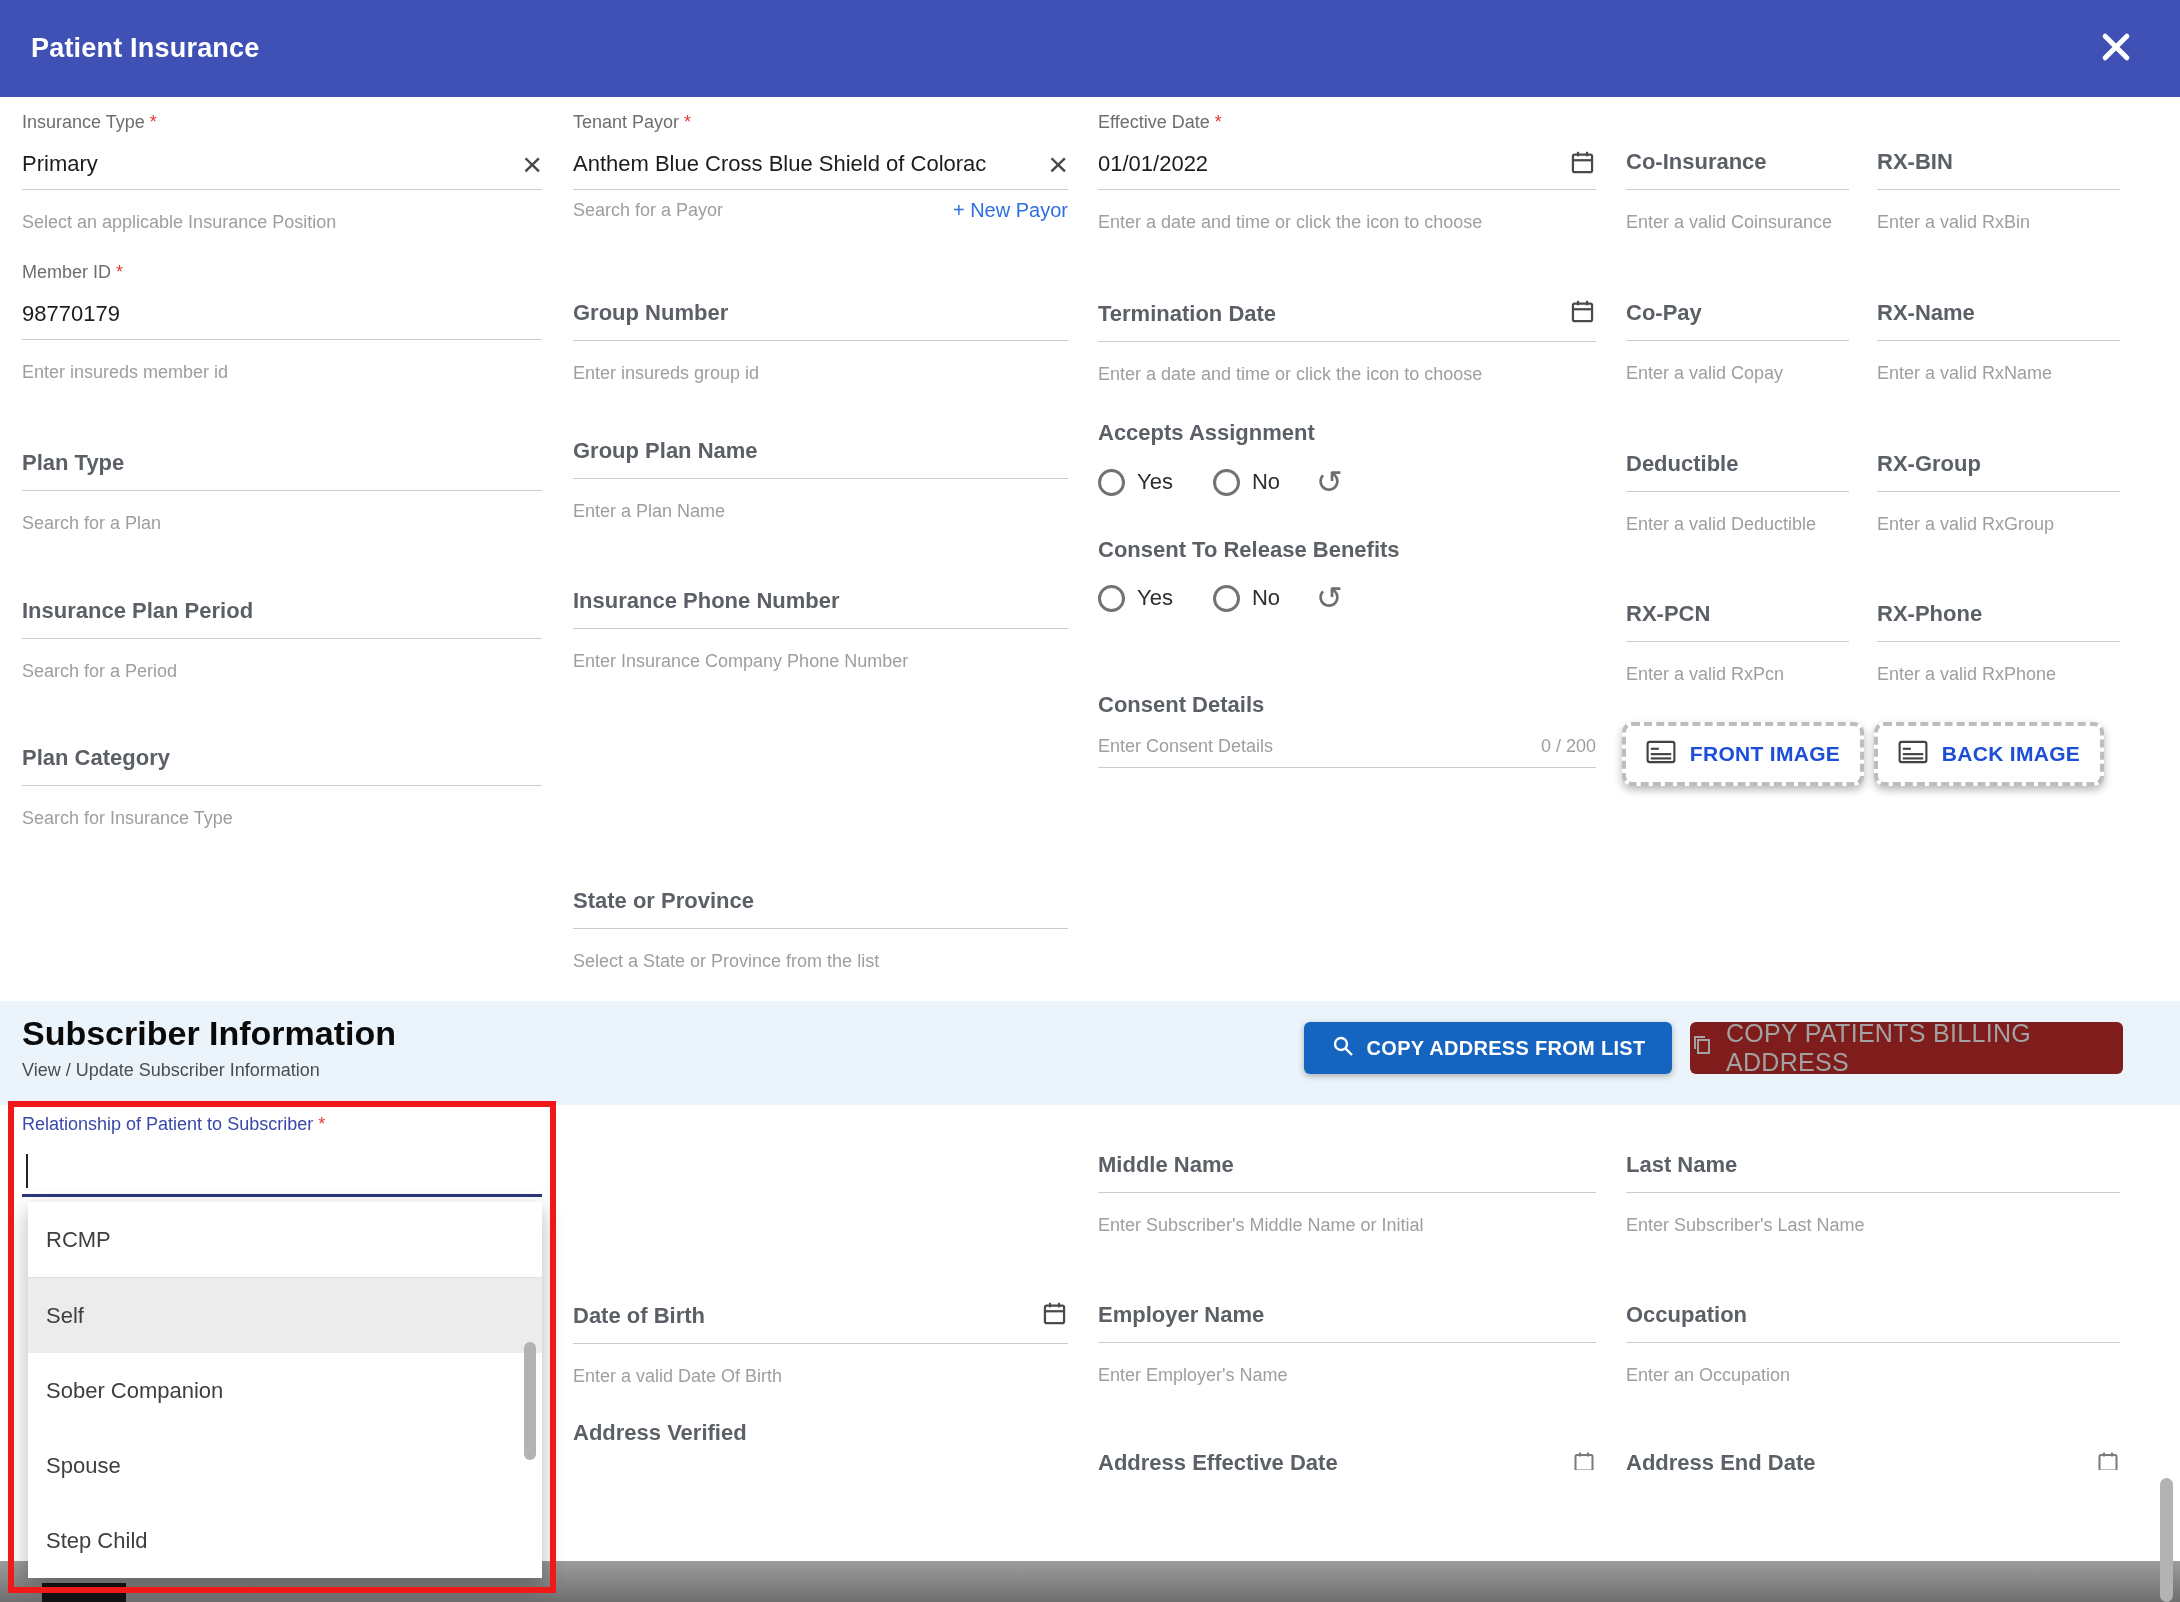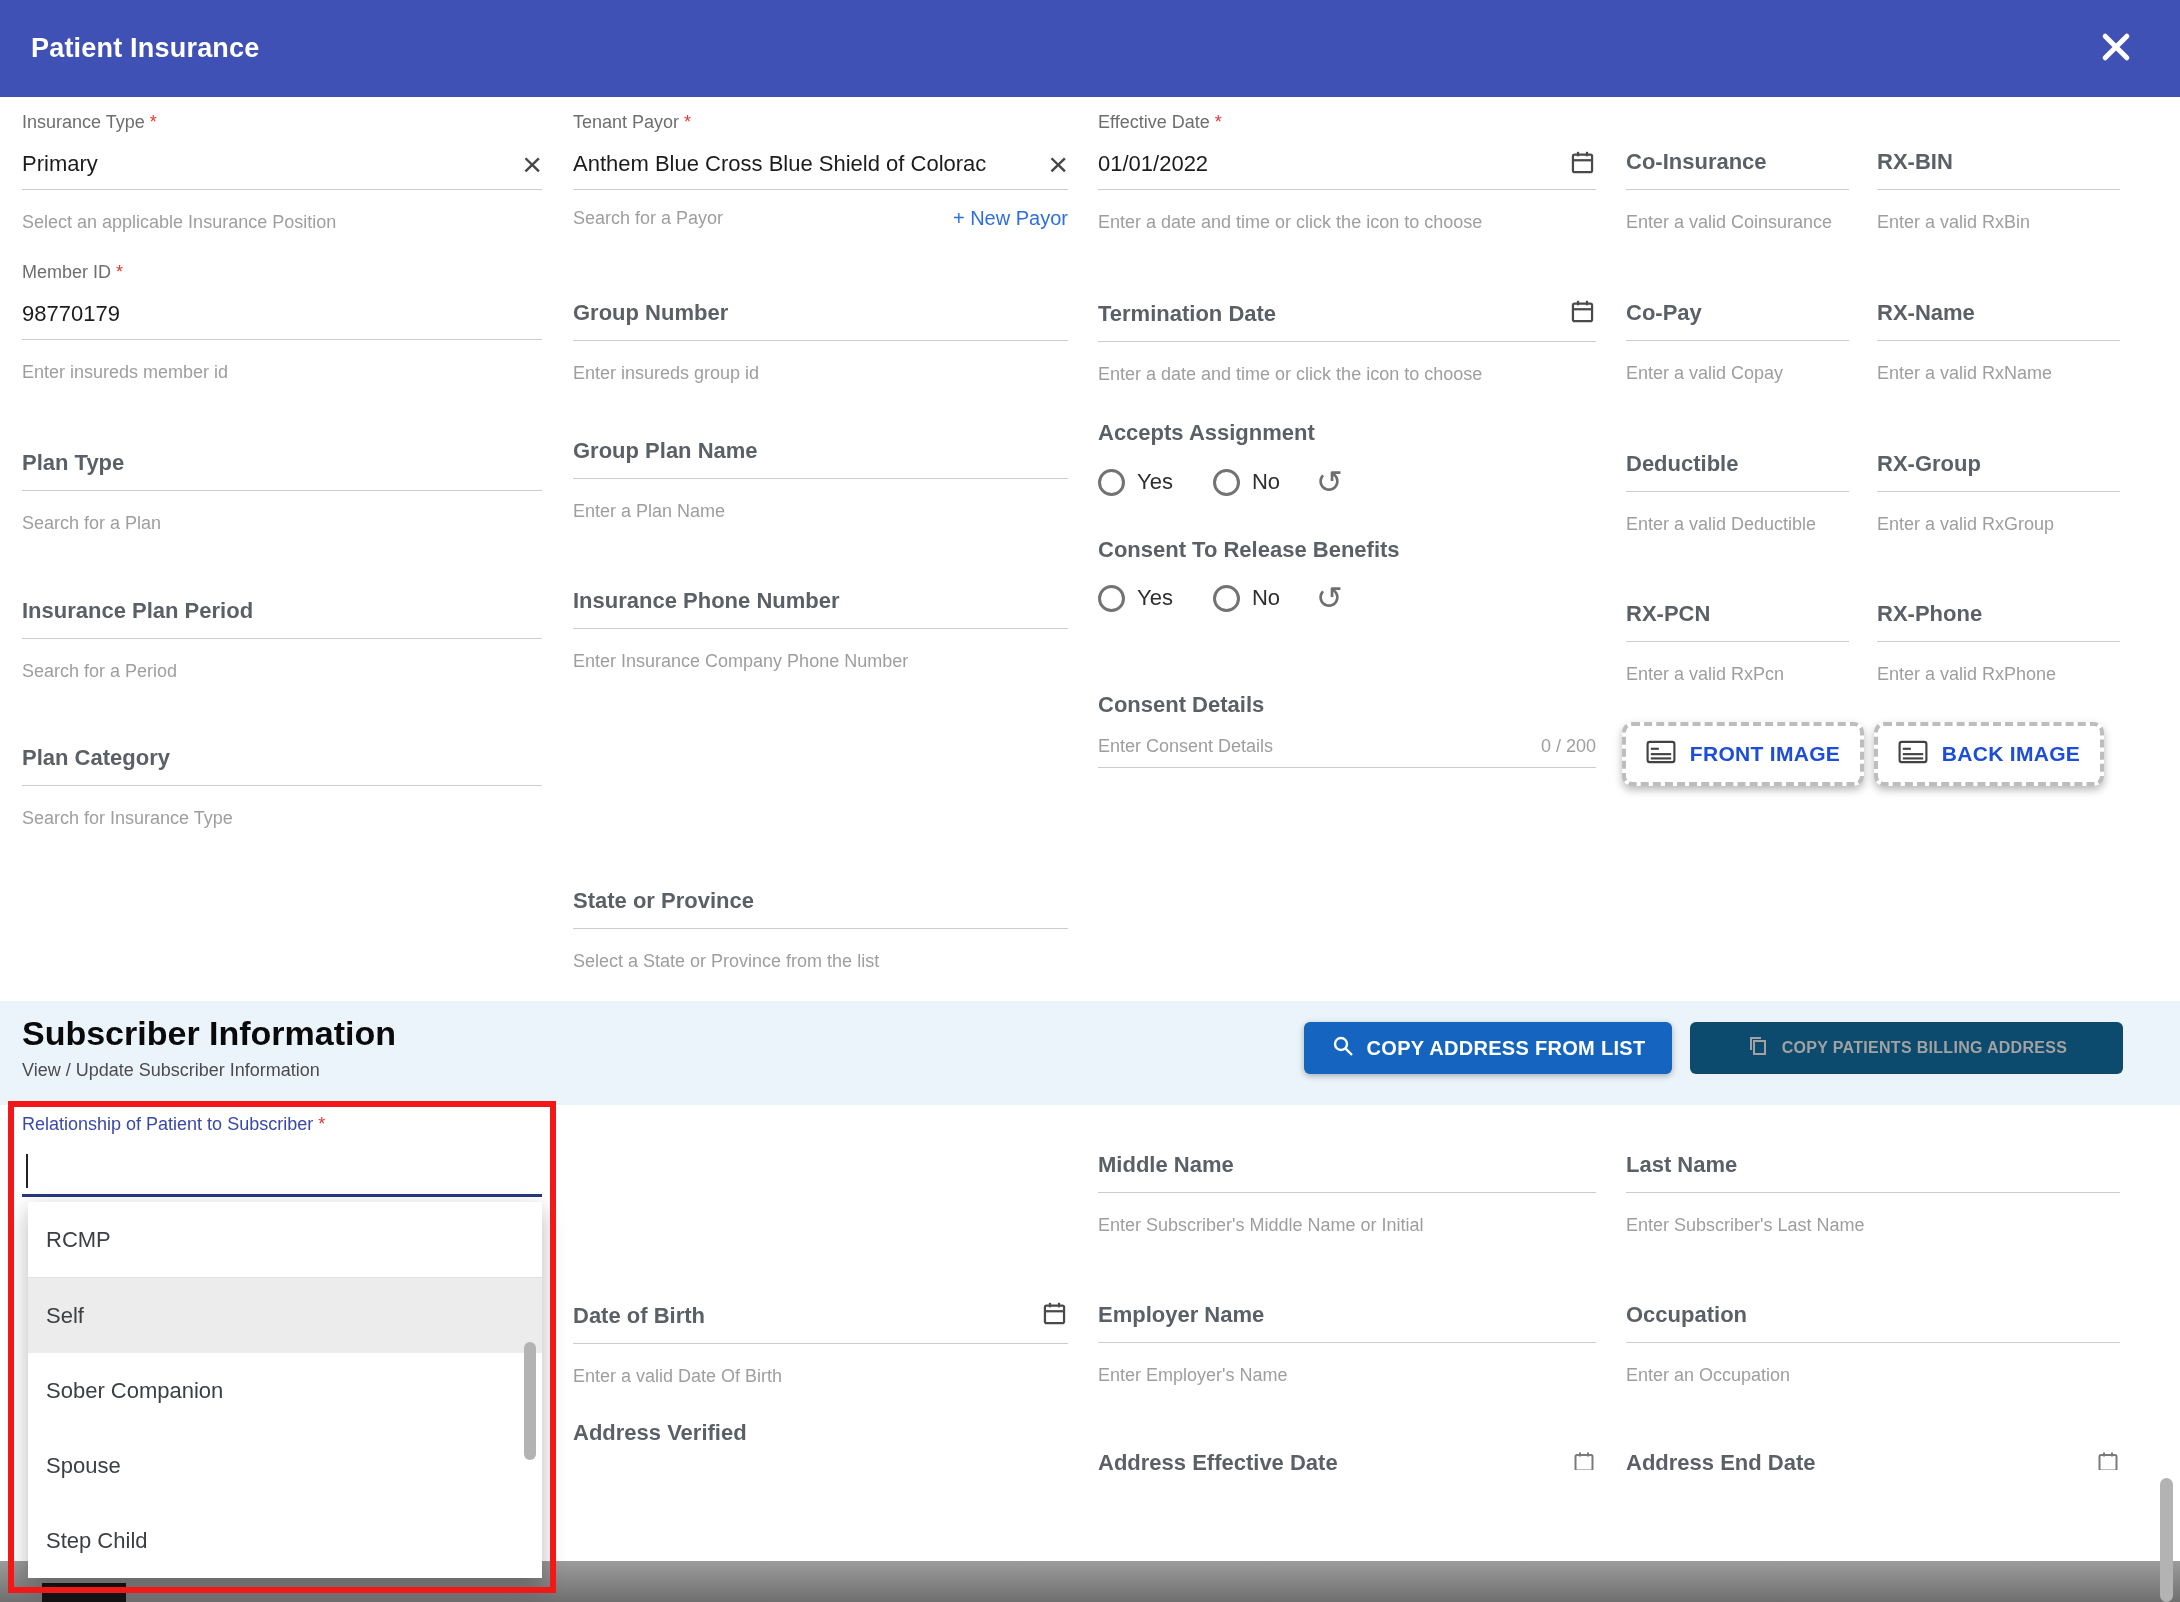--- a/index.html
+++ b/index.html
@@ -13,33 +13,33 @@
   .req{color:#e53935}
   .vrow{display:flex;align-items:center;justify-content:space-between;margin-top:14px;min-height:32px}
   .val{font-size:22px;line-height:30px;color:#1c1c1c;white-space:nowrap;overflow:hidden}
   .clear{font-size:34px;line-height:30px;color:#474747;cursor:pointer;margin-left:10px;flex:none}
   .uline{height:1px;background:#cccccc;margin-top:9px}
   .uline.big{margin-top:12px}
   .fhelper{font-size:18px;line-height:24px;color:#9e9e9e;margin-top:20px}
   .ph{font-size:18px;line-height:24px;color:#9e9e9e}
   .lrow{display:flex;align-items:flex-end;justify-content:space-between;min-height:30px}
   .flabel-lg{font-size:22px;line-height:30px;font-weight:700;color:#5b5f66}
-  .helper-row{display:flex;justify-content:space-between;align-items:center;margin-top:16px}
+  .helper-row{display:flex;justify-content:space-between;align-items:center;margin-top:8px}
   .counter{font-size:18px;color:#9e9e9e}
   .link{color:#2d6fe0;font-size:20px;cursor:pointer;white-space:nowrap}
   .radio-row{display:flex;align-items:center}
   .radio{width:27px;height:27px;border:3px solid #737373;border-radius:50%;background:#fff;flex:none;cursor:pointer}
   .rlabel{font-size:22px;color:#2e2e2e;margin-left:12px}
   .undo{font-size:32px;color:#6f6f6f;margin-left:36px;line-height:28px;cursor:pointer}
   .imgbtn{display:flex;align-items:center;justify-content:center;gap:14px;border:4px dashed #bdbdbd;border-radius:10px;background:#fff;box-shadow:0 4px 9px rgba(0,0,0,.28);font-size:21px;font-weight:700;color:#1d4ed8;letter-spacing:.3px;cursor:pointer}
   .band{left:0;top:1001px;width:2180px;height:104px;background:#ecf4fb}
   .band-title{font-size:34px;font-weight:700;color:#0a0a0a}
   .band-sub{font-size:18px;color:#4c4c4c}
   .btn-blue{display:flex;align-items:center;justify-content:center;gap:12px;background:#1565c0;color:#fff;font-size:20px;font-weight:700;letter-spacing:.3px;border-radius:6px;box-shadow:0 2px 6px rgba(0,0,0,.3);cursor:pointer}
-  .btn-gray{display:flex;align-items:center;justify-content:center;gap:12px;background:#0c4a6e;color:#a2a2a2;font-size:16px;font-weight:700;letter-spacing:.3px;border-radius:6px;cursor:default}
+  .btn-gray{display:flex;align-items:center;justify-content:center;gap:12px;background:#7f1d1d;color:#a2a2a2;font-size:25px;font-weight:400;letter-spacing:.3px;border-radius:6px;cursor:default}
   .rel-label{font-size:18px;line-height:24px;color:#3949ab}
   .caret{width:2px;height:34px;background:#222}
   .focus-line{height:3px;background:#28357a}
   .dropdown{background:#fff;box-shadow:0 8px 22px rgba(0,0,0,.28);z-index:30}
   .opt{height:75px;display:flex;align-items:center;padding:0 18px;font-size:22px;color:#3c4043;cursor:pointer}
   .opt.hl{background:#ececec}
   .divider{height:1px;background:#e2e2e2}
   .footer{left:0;top:1470px;width:2180px;height:91px;background:#fff;z-index:10}
   .strip{left:0;top:1561px;width:2180px;height:41px;background:linear-gradient(180deg,#9c9c9c,#6f6f6f);z-index:8}
   .blackrect{left:42px;top:1583px;width:84px;height:19px;background:#141414;z-index:9}

